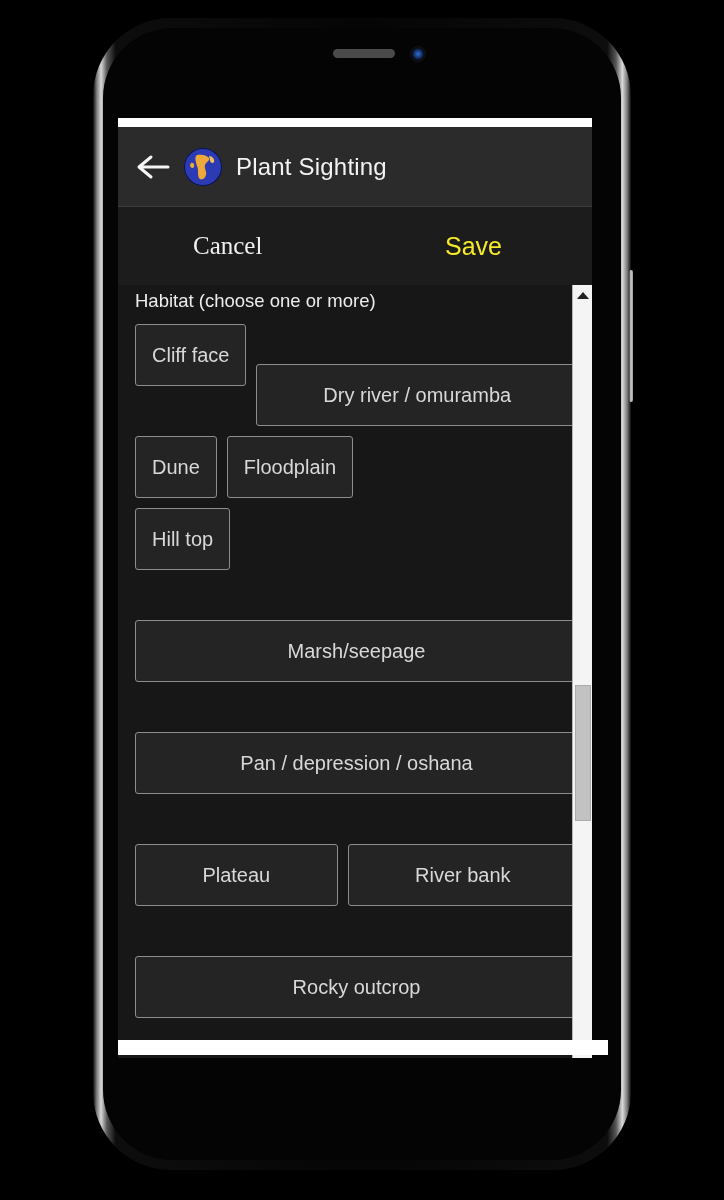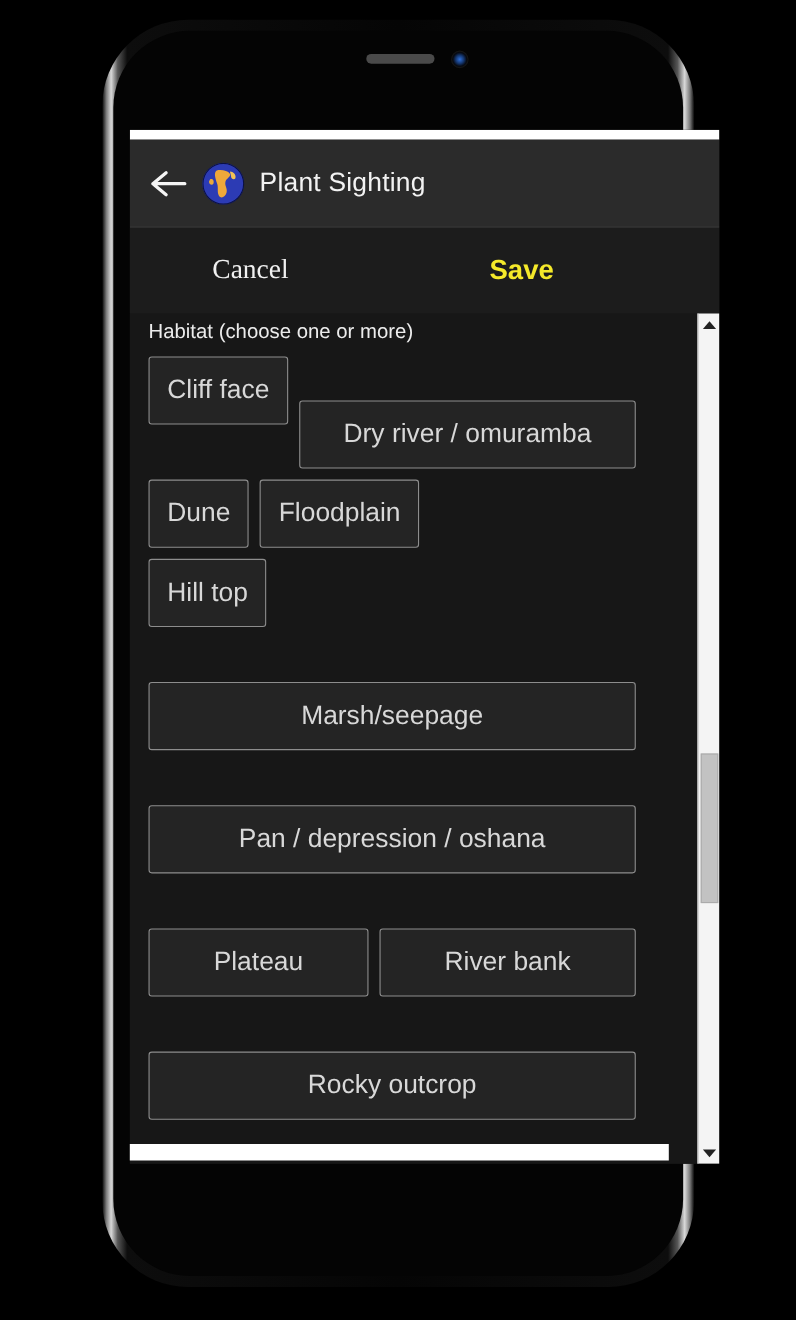--- a/index.html
+++ b/index.html
@@ -42,21 +42,21 @@
   .front-camera {
     position:absolute; left:410px; top:46px;
     width:16px; height:16px; border-radius:50%;
     background:radial-gradient(circle at 50% 50%, #2f6fd8 0%, #14356d 38%, #070b14 62%, #0b0b0b 100%);
     border:1px solid #151515;
   }
 
   
   .screen {
     position:absolute; left:118px; top:118px;
-    width:536px; height:940px;
+    width:474px; height:940px;
     background:#1a1a1a; overflow:hidden;
   }
   .screen-top-strip { height:9px; background:#ffffff; }
   .screen-bottom-strip {
     position:absolute; left:118px; top:1040px;
     width:490px; height:15px; background:#ffffff;
   }
 
   
   .app-bar {
@@ -80,37 +80,37 @@
   
   .action-bar {
     position:relative; height:78px; background:#1c1c1c;
     display:flex; align-items:center;
   }
   .cancel-btn {
     position:absolute; left:75px; color:#f0f0f0; font-size:25px;
     background:none; border:none; font-family:Liberation Serif, serif; cursor:pointer;
   }
   .save-btn {
-    position:absolute; left:327px; color:#f5e92a; font-size:25px; font-weight:bold;
+    position:absolute; left:327px; color:#f5e92a; font-size:25px; font-weight:normal;
     background:none; border:none; font-family:inherit; cursor:pointer;
   }
 
   
   .form-area {
     position:relative; height:773px; background:#171717;
     padding:0 0 0 17px;
   }
   .field-label {
     color:#ececec; font-size:18.5px; padding-top:5px; padding-bottom:12px;
   }
   .chip-rows { width:443px; }
   .chip-row { display:flex; gap:10px; margin-bottom:10px; }
   .chip {
     background:#242424; border:1px solid #8d8d8d; border-radius:3px;
-    color:#d8d8d8; font-size:24px; font-family:inherit;
+    color:#d8d8d8; font-size:20px; font-family:inherit;
     height:62px; display:flex; align-items:center; justify-content:center;
     padding:0 16px; cursor:pointer; white-space:nowrap;
   }
   .chip.selected { background:#e4df22; border-color:#e4df22; color:#161603; }
   .chip.grow { flex:1 1 auto;margin-top:40px; }
 
   .image-label {
     color:#f0f0f0; font-size:12px; margin-top:52px; margin-bottom:16px;
   }
   .image-drop {

